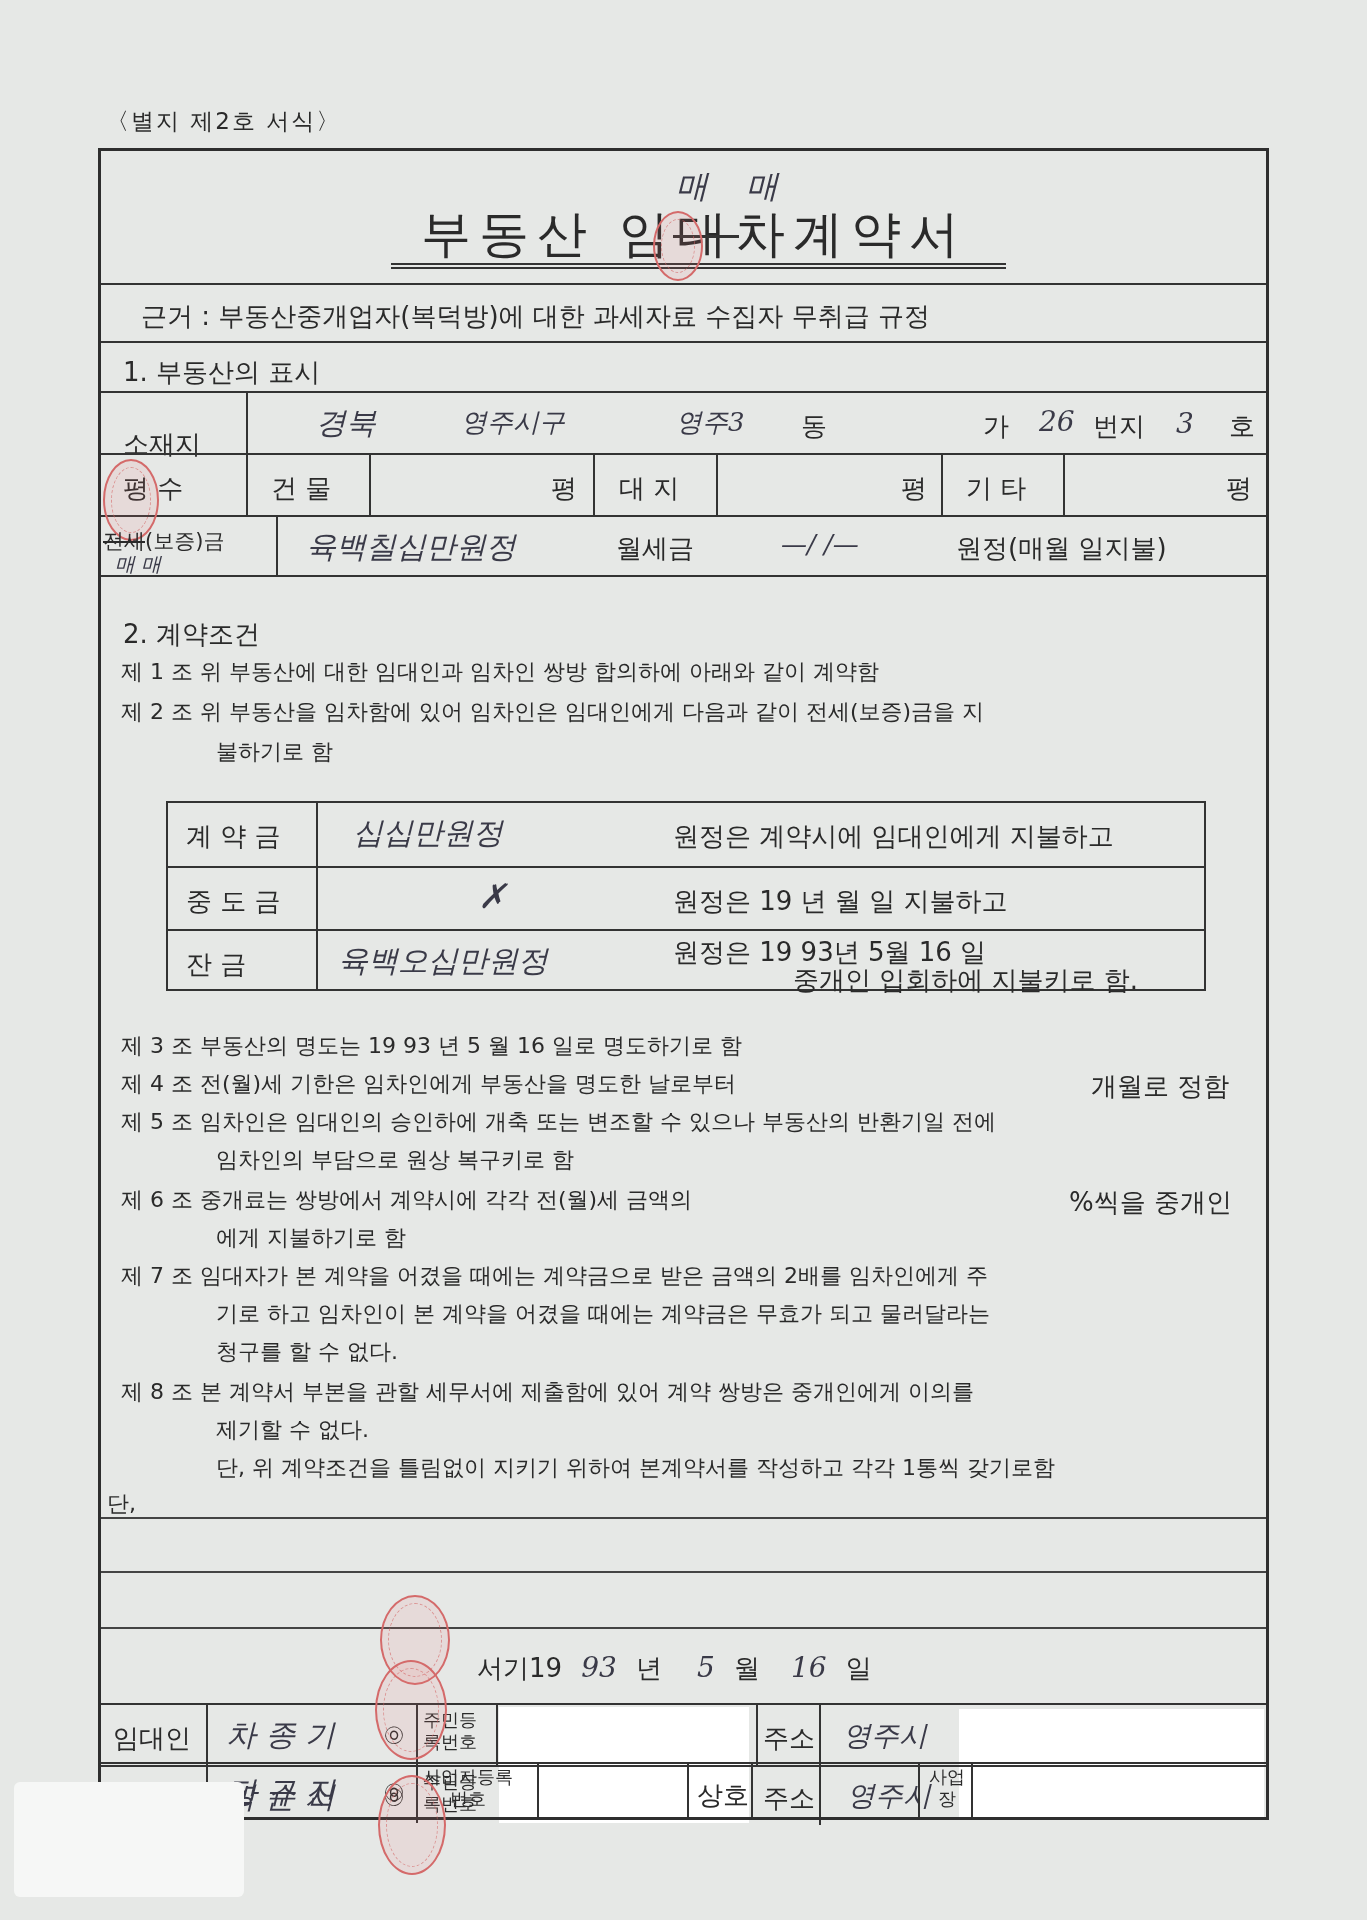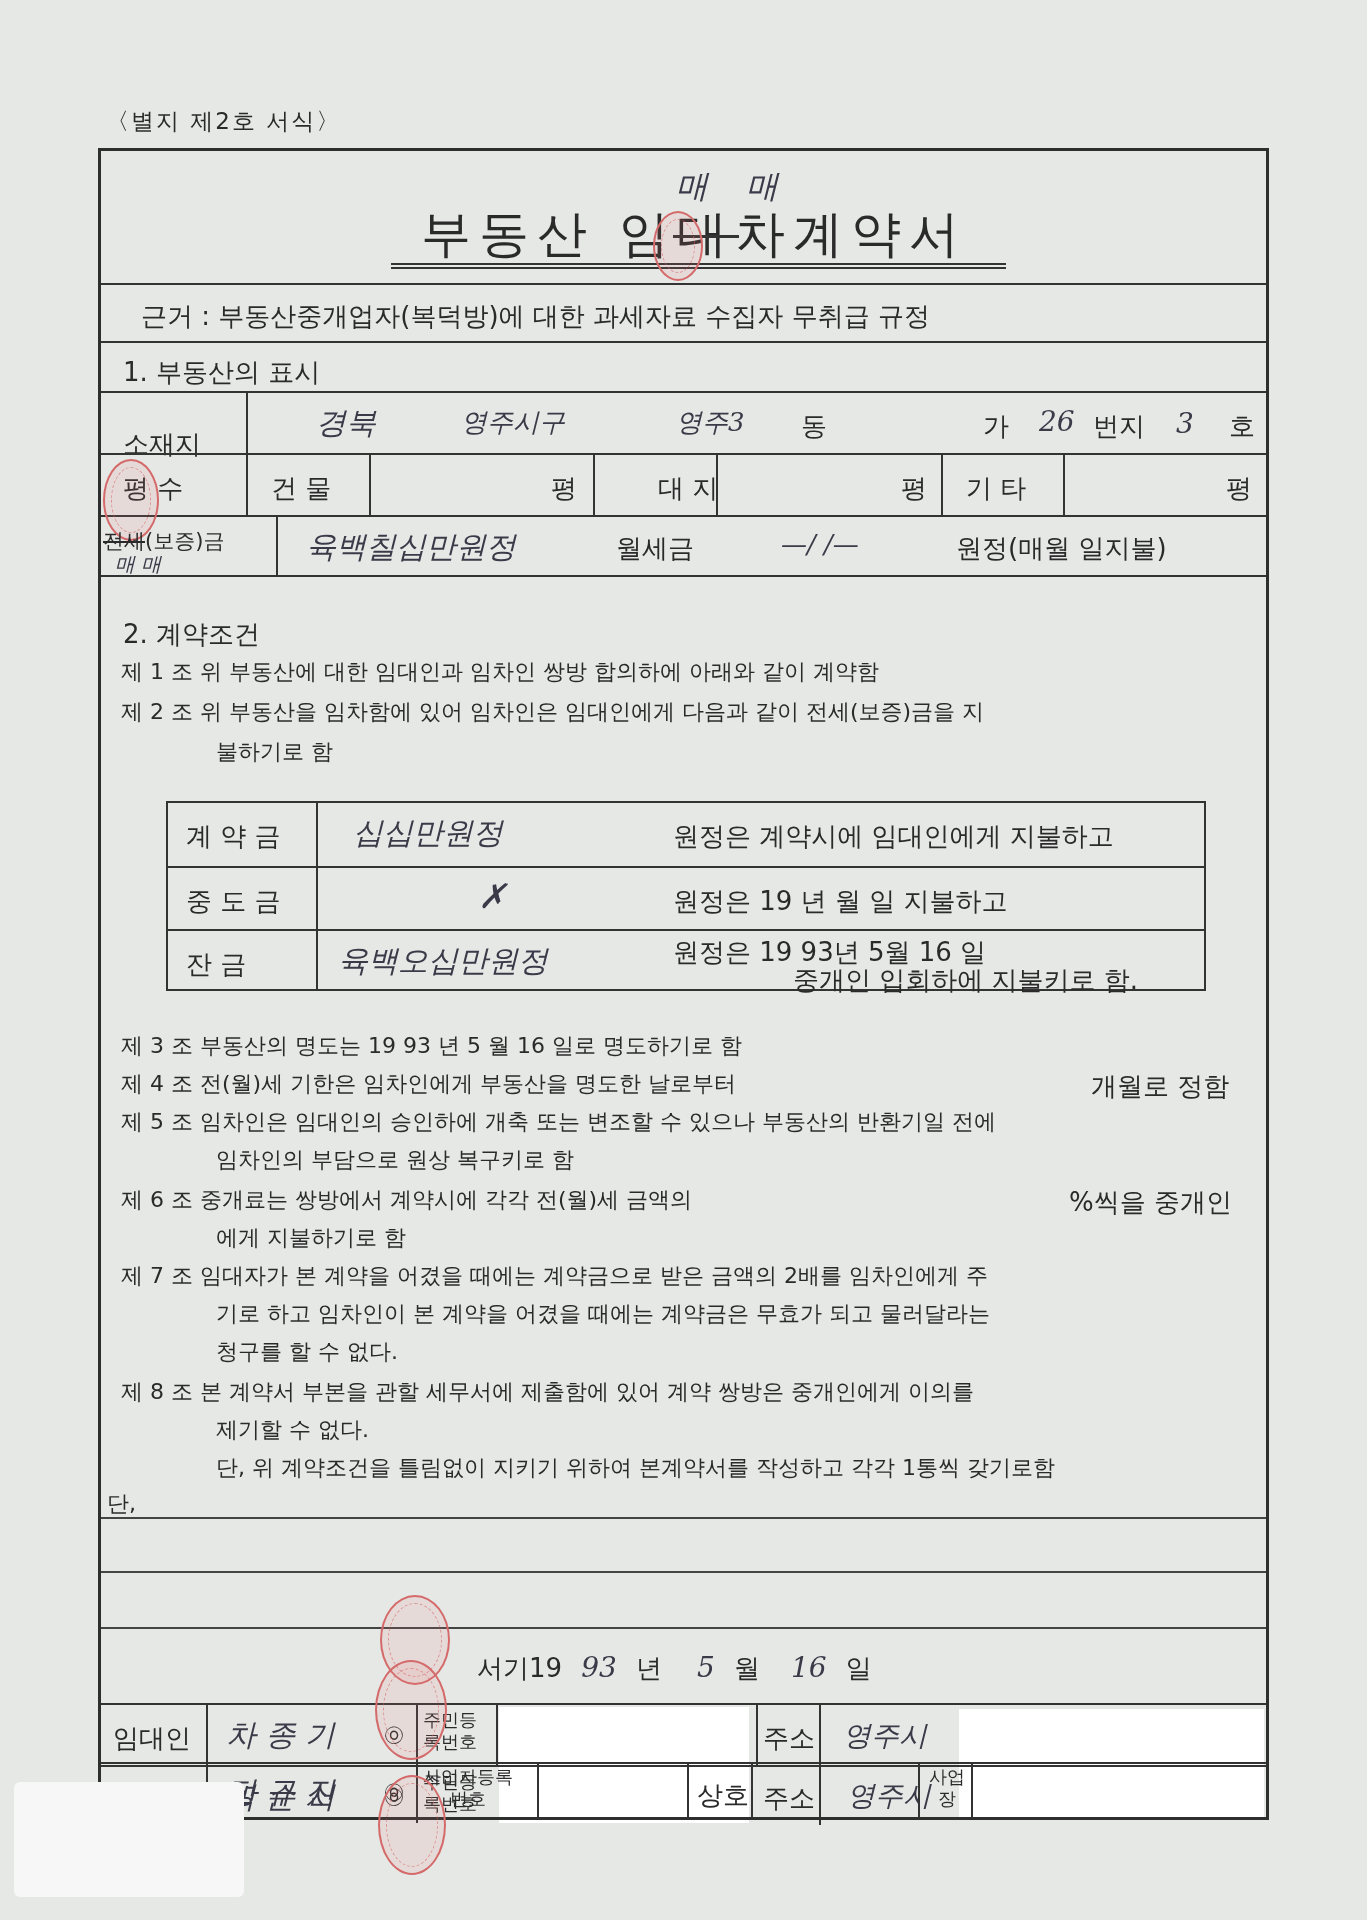--- a/index.html
+++ b/index.html
@@ -100,21 +100,21 @@
     <div class="t" style="left:1128px; top:16px;">호</div>
   </div>
 
   <div class="row" style="top:302px; height:62px;">
     <div class="t" style="left:22px; top:16px;">평   수</div>
     <div class="cell-v" style="left:145px;"></div>
     <div class="t" style="left:170px; top:16px;">건  물</div>
     <div class="cell-v" style="left:268px;"></div>
     <div class="t" style="left:450px; top:16px;">평</div>
     <div class="cell-v" style="left:492px;"></div>
-    <div class="t" style="left:518px; top:16px;margin-left:39px;">대  지</div>
+    <div class="t" style="left:518px; top:16px;">대  지</div>
     <div class="cell-v" style="left:615px;"></div>
     <div class="t" style="left:800px; top:16px;">평</div>
     <div class="cell-v" style="left:840px;"></div>
     <div class="t" style="left:865px; top:16px;">기  타</div>
     <div class="cell-v" style="left:962px;"></div>
     <div class="t" style="left:1125px; top:16px;">평</div>
   </div>
 
   <div class="row" style="top:364px; height:62px; border-bottom:2px solid #333;">
     <div class="seal" style="left:2px; top:-58px; width:56px; height:82px;"></div>

